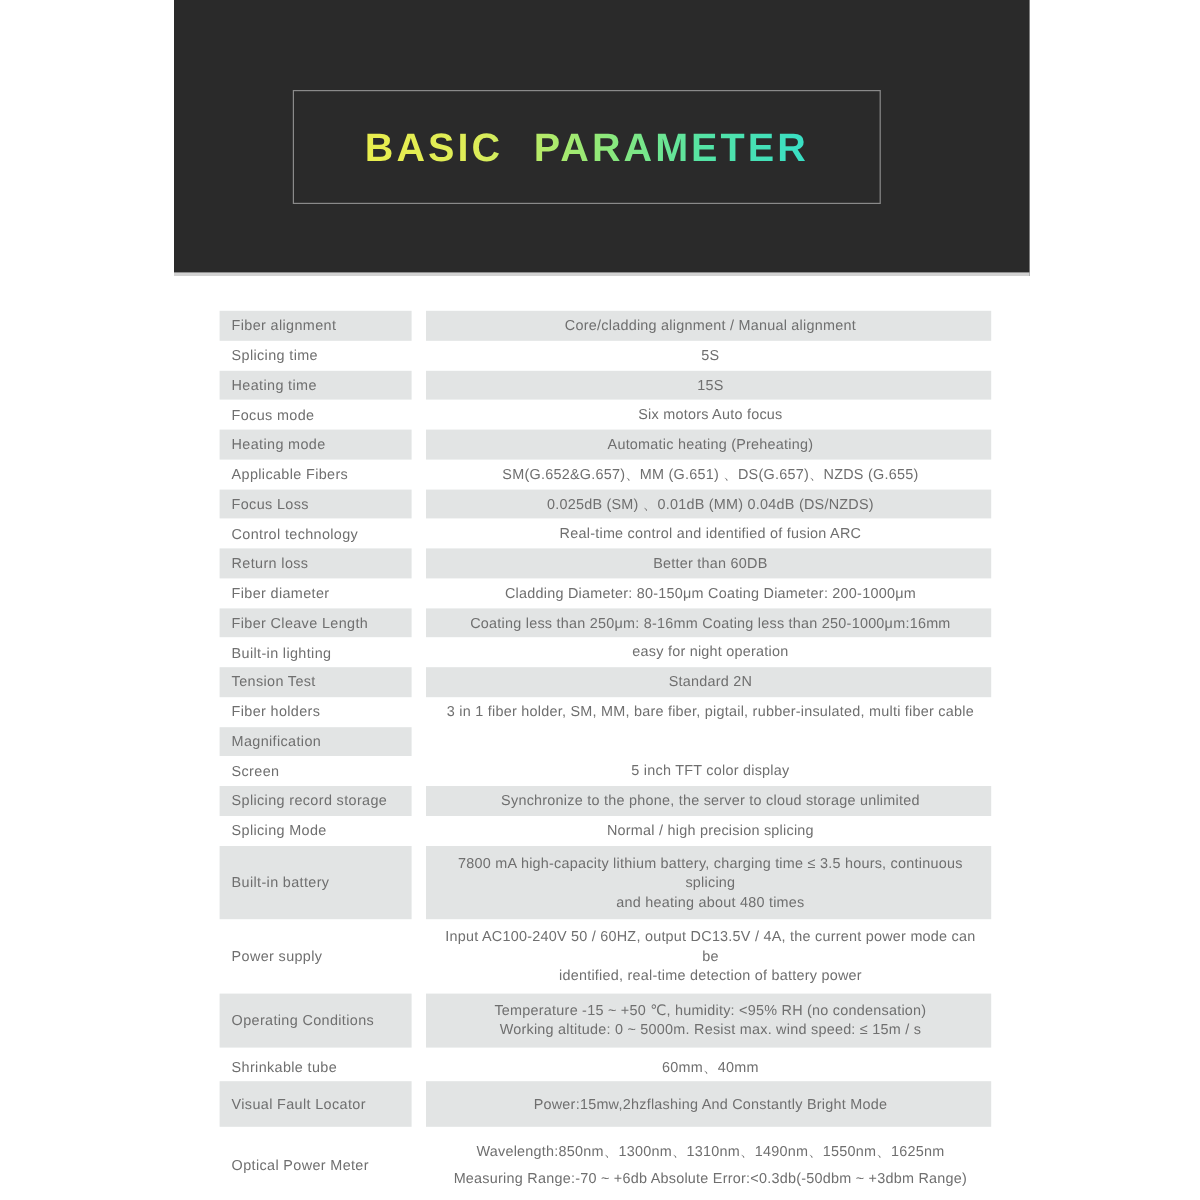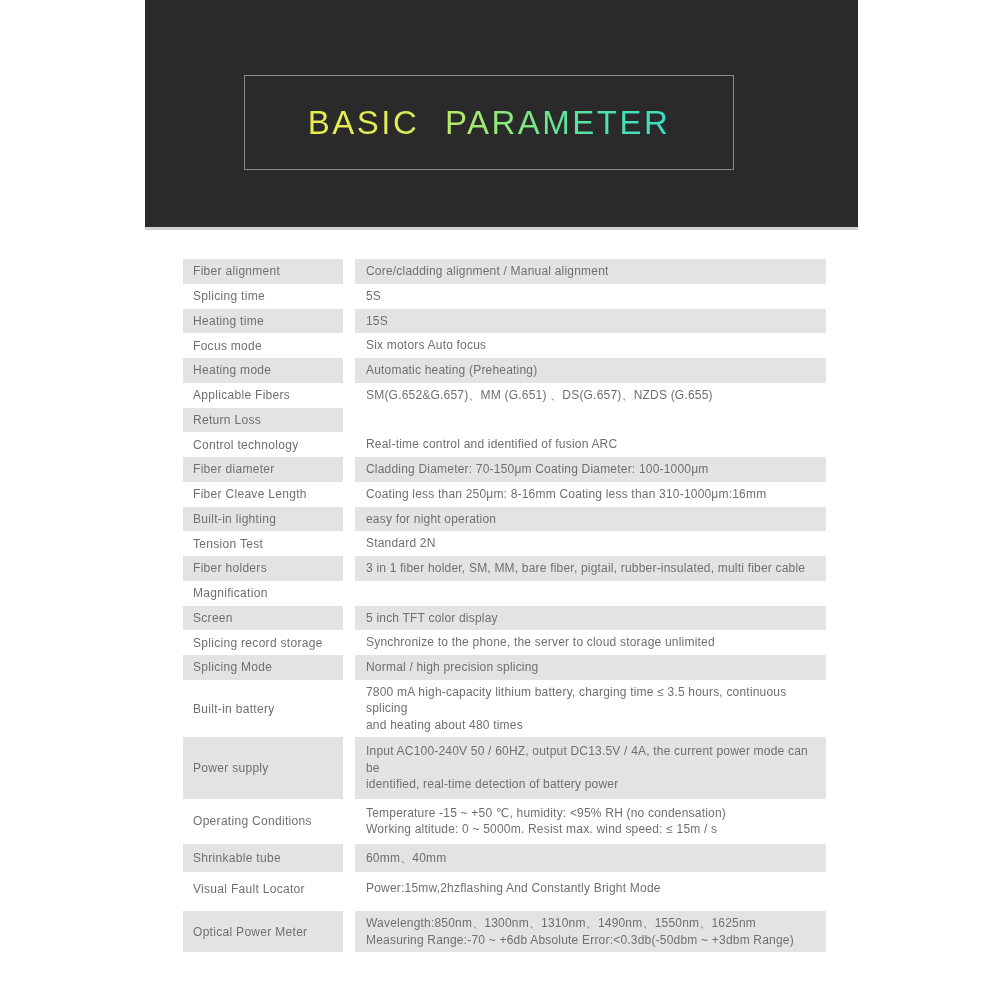--- a/index.html
+++ b/index.html
@@ -23,21 +23,21 @@
     position: absolute;
     left: 99px; top: 75px;
     width: 488px; height: 93px;
     border: 1px solid #8a8a8a;
     display: flex;
     align-items: center;
     justify-content: center;
   }
   .title {
     font-size: 33px;
-    font-weight: 400;
+    font-weight: 700;
     letter-spacing: 2.5px;
     word-spacing: 14px;
     white-space: nowrap;
     background: linear-gradient(90deg, #e9ee4e 0%, #ddec58 25%, #93e977 52%, #55e3a4 76%, #38dfc6 100%);
     -webkit-background-clip: text;
     background-clip: text;
     color: transparent;
   }
 
   
@@ -62,35 +62,36 @@
   .label-cell {
     width: 160px;
     margin-right: 12px;
     padding: 4px 4px 4px 10px;
     letter-spacing: 0.3px;
   }
   .value-cell {
     flex: 1;
     padding: 4px 8px 4px 11px;
     letter-spacing: 0.2px;
+    text-align: center;
   }
   .line { line-height: 16.5px; }
 
   
   .row:nth-child(odd) .cell { background: #e2e4e4; }
 
   
   .row:nth-child(19) .cell,
   .row:nth-child(20) .cell,
   .row:nth-child(21) .cell,
   .row:nth-child(24) .cell { padding-top: 6px; padding-bottom: 6px; }
 
   
   .row:nth-child(22) { margin-top: 4px; }
-  .row:nth-child(23) { margin-top: 10px; min-height: 38px; }
+  .row:nth-child(23) { min-height: 38px; }
   .row:nth-child(24) { margin-top: 6px; }
   .row:nth-child(24) .line + .line { margin-top: 6px; }
 </style>
 </head>
 <body>
 
 <div class="page">
 
   <div class="banner">
     <div class="title-box">
@@ -135,42 +136,51 @@
     </div>
 
     <div class="row">
       <div class="cell label-cell">Applicable Fibers</div>
       <div class="cell value-cell">
           <div class="line">SM(G.652&amp;G.657)、MM (G.651) 、DS(G.657)、NZDS (G.655)</div>
         </div>
     </div>
 
     <div class="row">
-      <div class="cell label-cell">Return Loss</div>
+      <div class="cell label-cell">Focus Loss</div>
+      <div class="cell value-cell">
+          <div class="line">0.025dB (SM) 、0.01dB (MM) 0.04dB (DS/NZDS)</div>
+        </div>
     </div>
 
     <div class="row">
       <div class="cell label-cell">Control technology</div>
       <div class="cell value-cell">
           <div class="line">Real-time control and identified of fusion ARC</div>
         </div>
     </div>
 
+    <div class="row">
+      <div class="cell label-cell">Return loss</div>
+      <div class="cell value-cell">
+          <div class="line">Better than 60DB</div>
+        </div>
+    </div>
 
     <div class="row">
       <div class="cell label-cell">Fiber diameter</div>
       <div class="cell value-cell">
-          <div class="line">Cladding Diameter: 70-150μm Coating Diameter: 100-1000μm</div>
+          <div class="line">Cladding Diameter: 80-150μm Coating Diameter: 200-1000μm</div>
         </div>
     </div>
 
     <div class="row">
       <div class="cell label-cell">Fiber Cleave Length</div>
       <div class="cell value-cell">
-          <div class="line">Coating less than 250μm: 8-16mm Coating less than 310-1000μm:16mm</div>
+          <div class="line">Coating less than 250μm: 8-16mm Coating less than 250-1000μm:16mm</div>
         </div>
     </div>
 
     <div class="row">
       <div class="cell label-cell">Built-in lighting</div>
       <div class="cell value-cell">
           <div class="line">easy for night operation</div>
         </div>
     </div>
 

